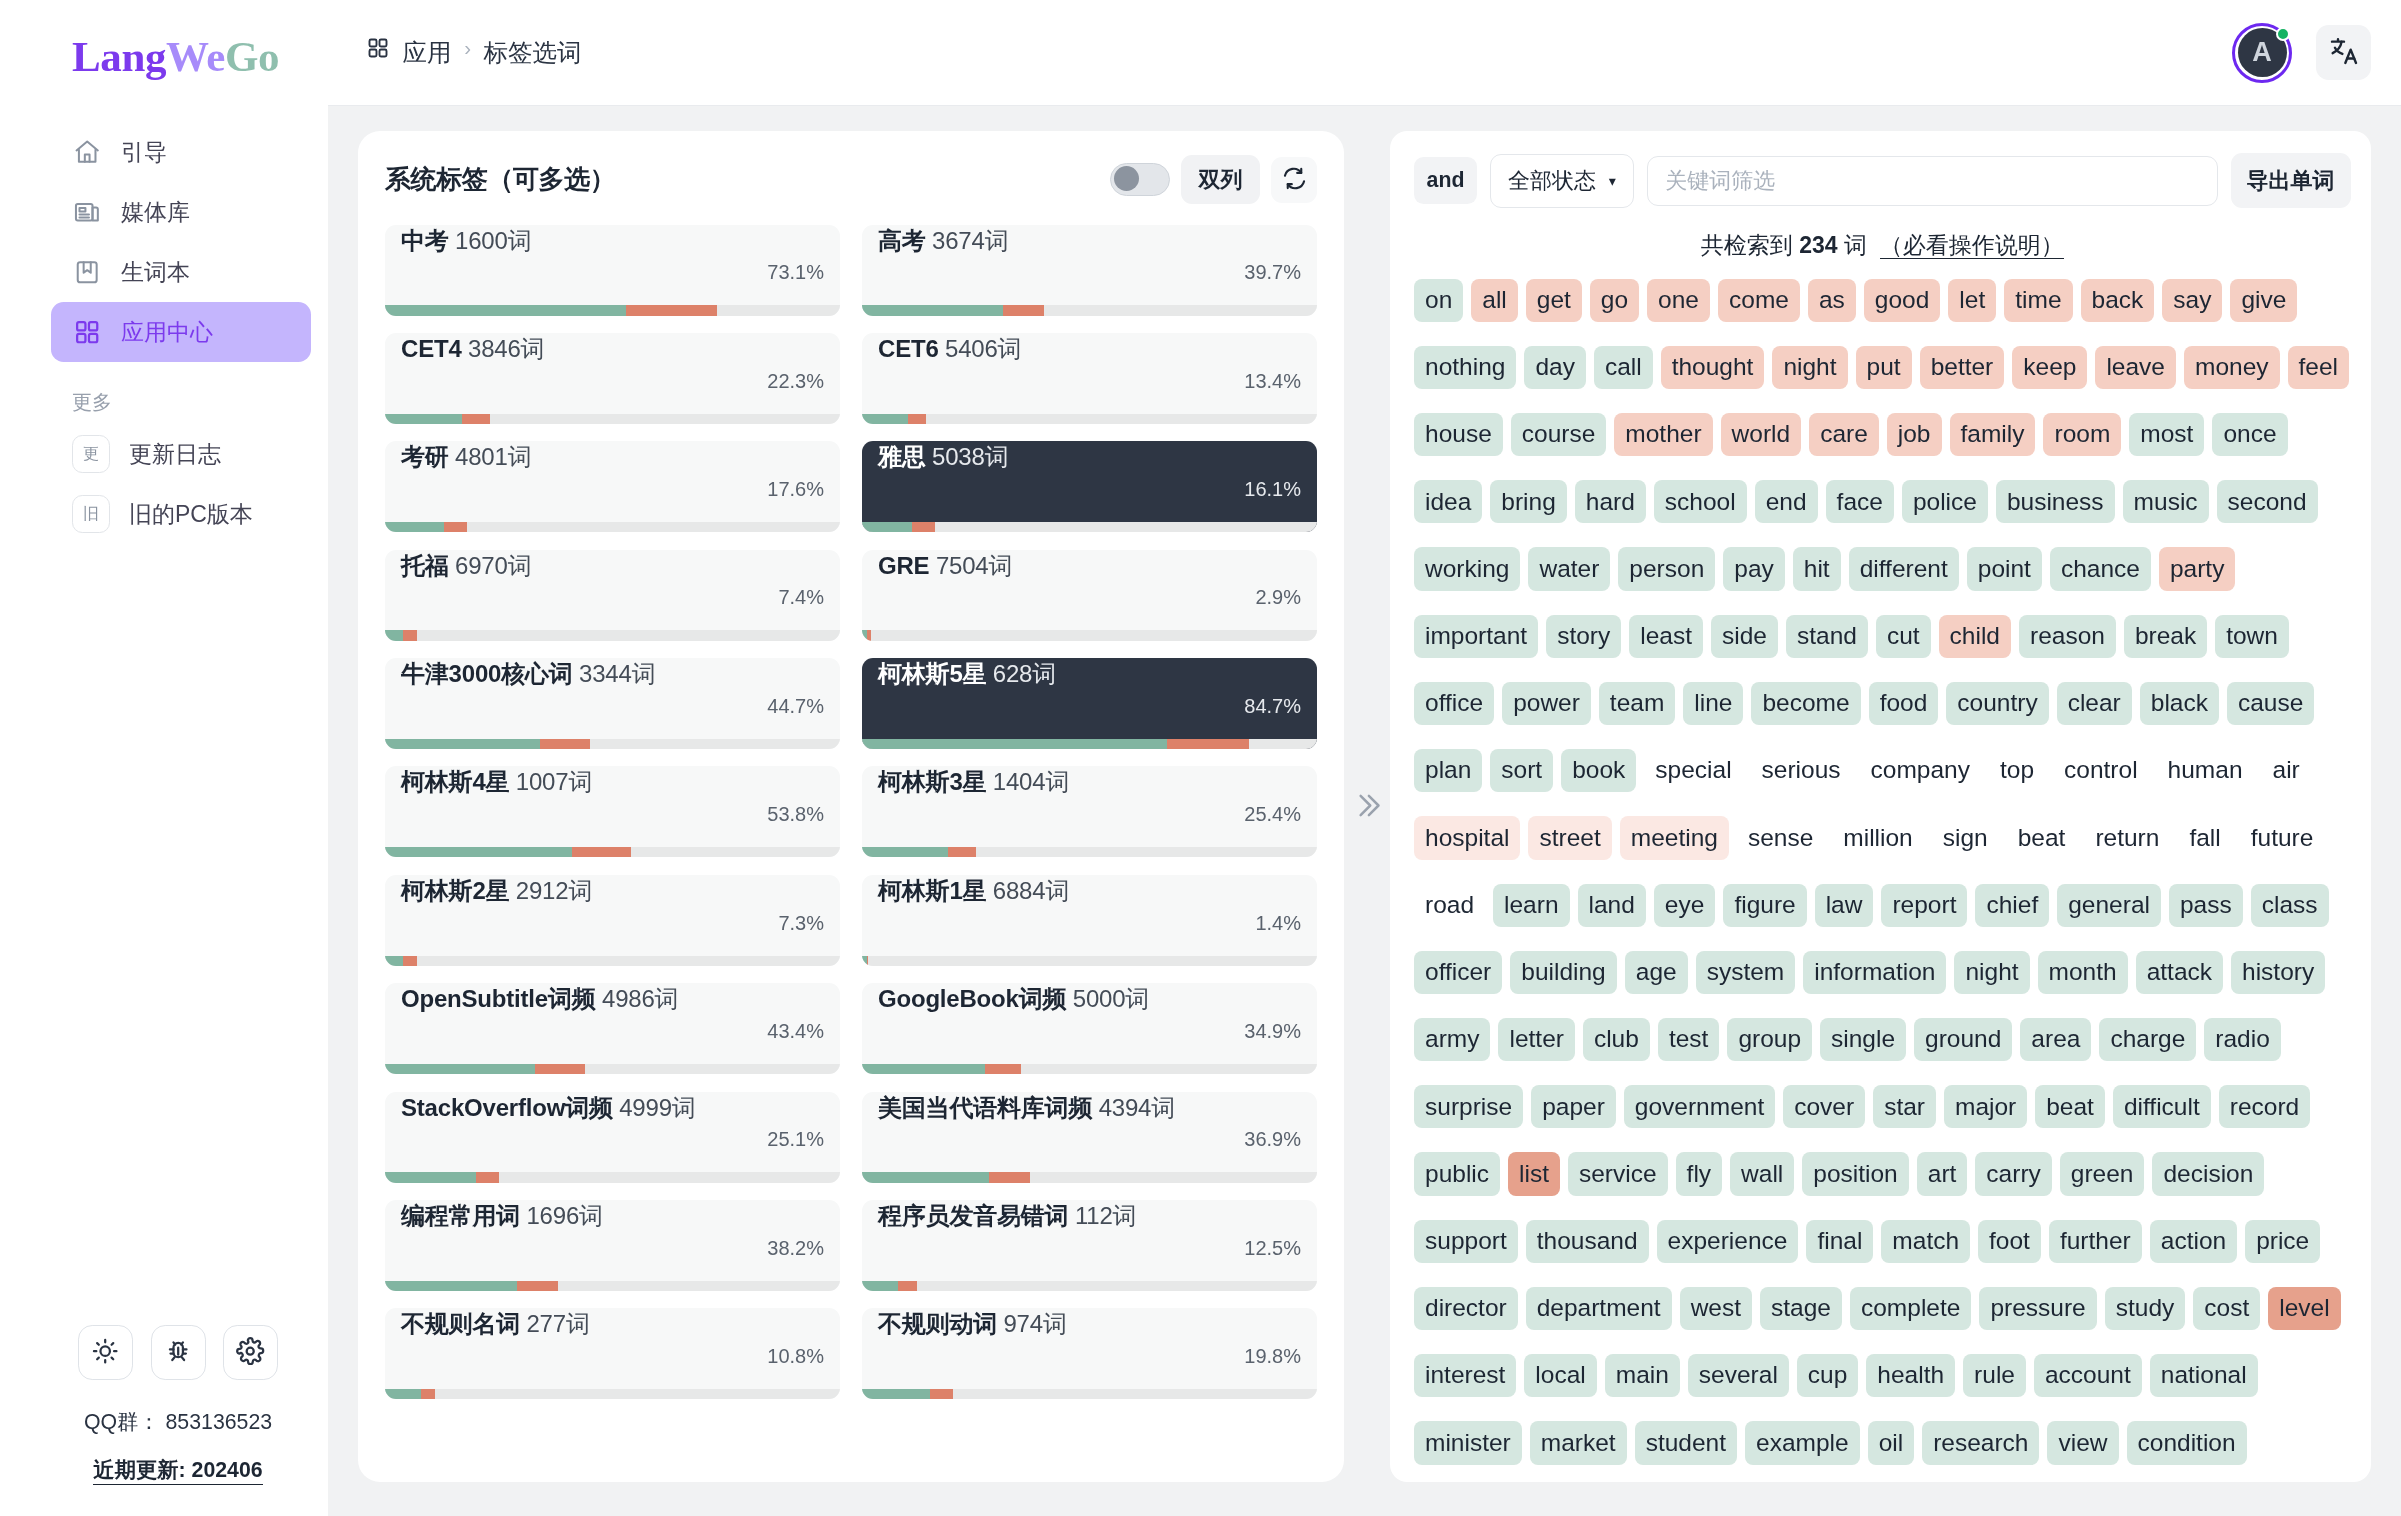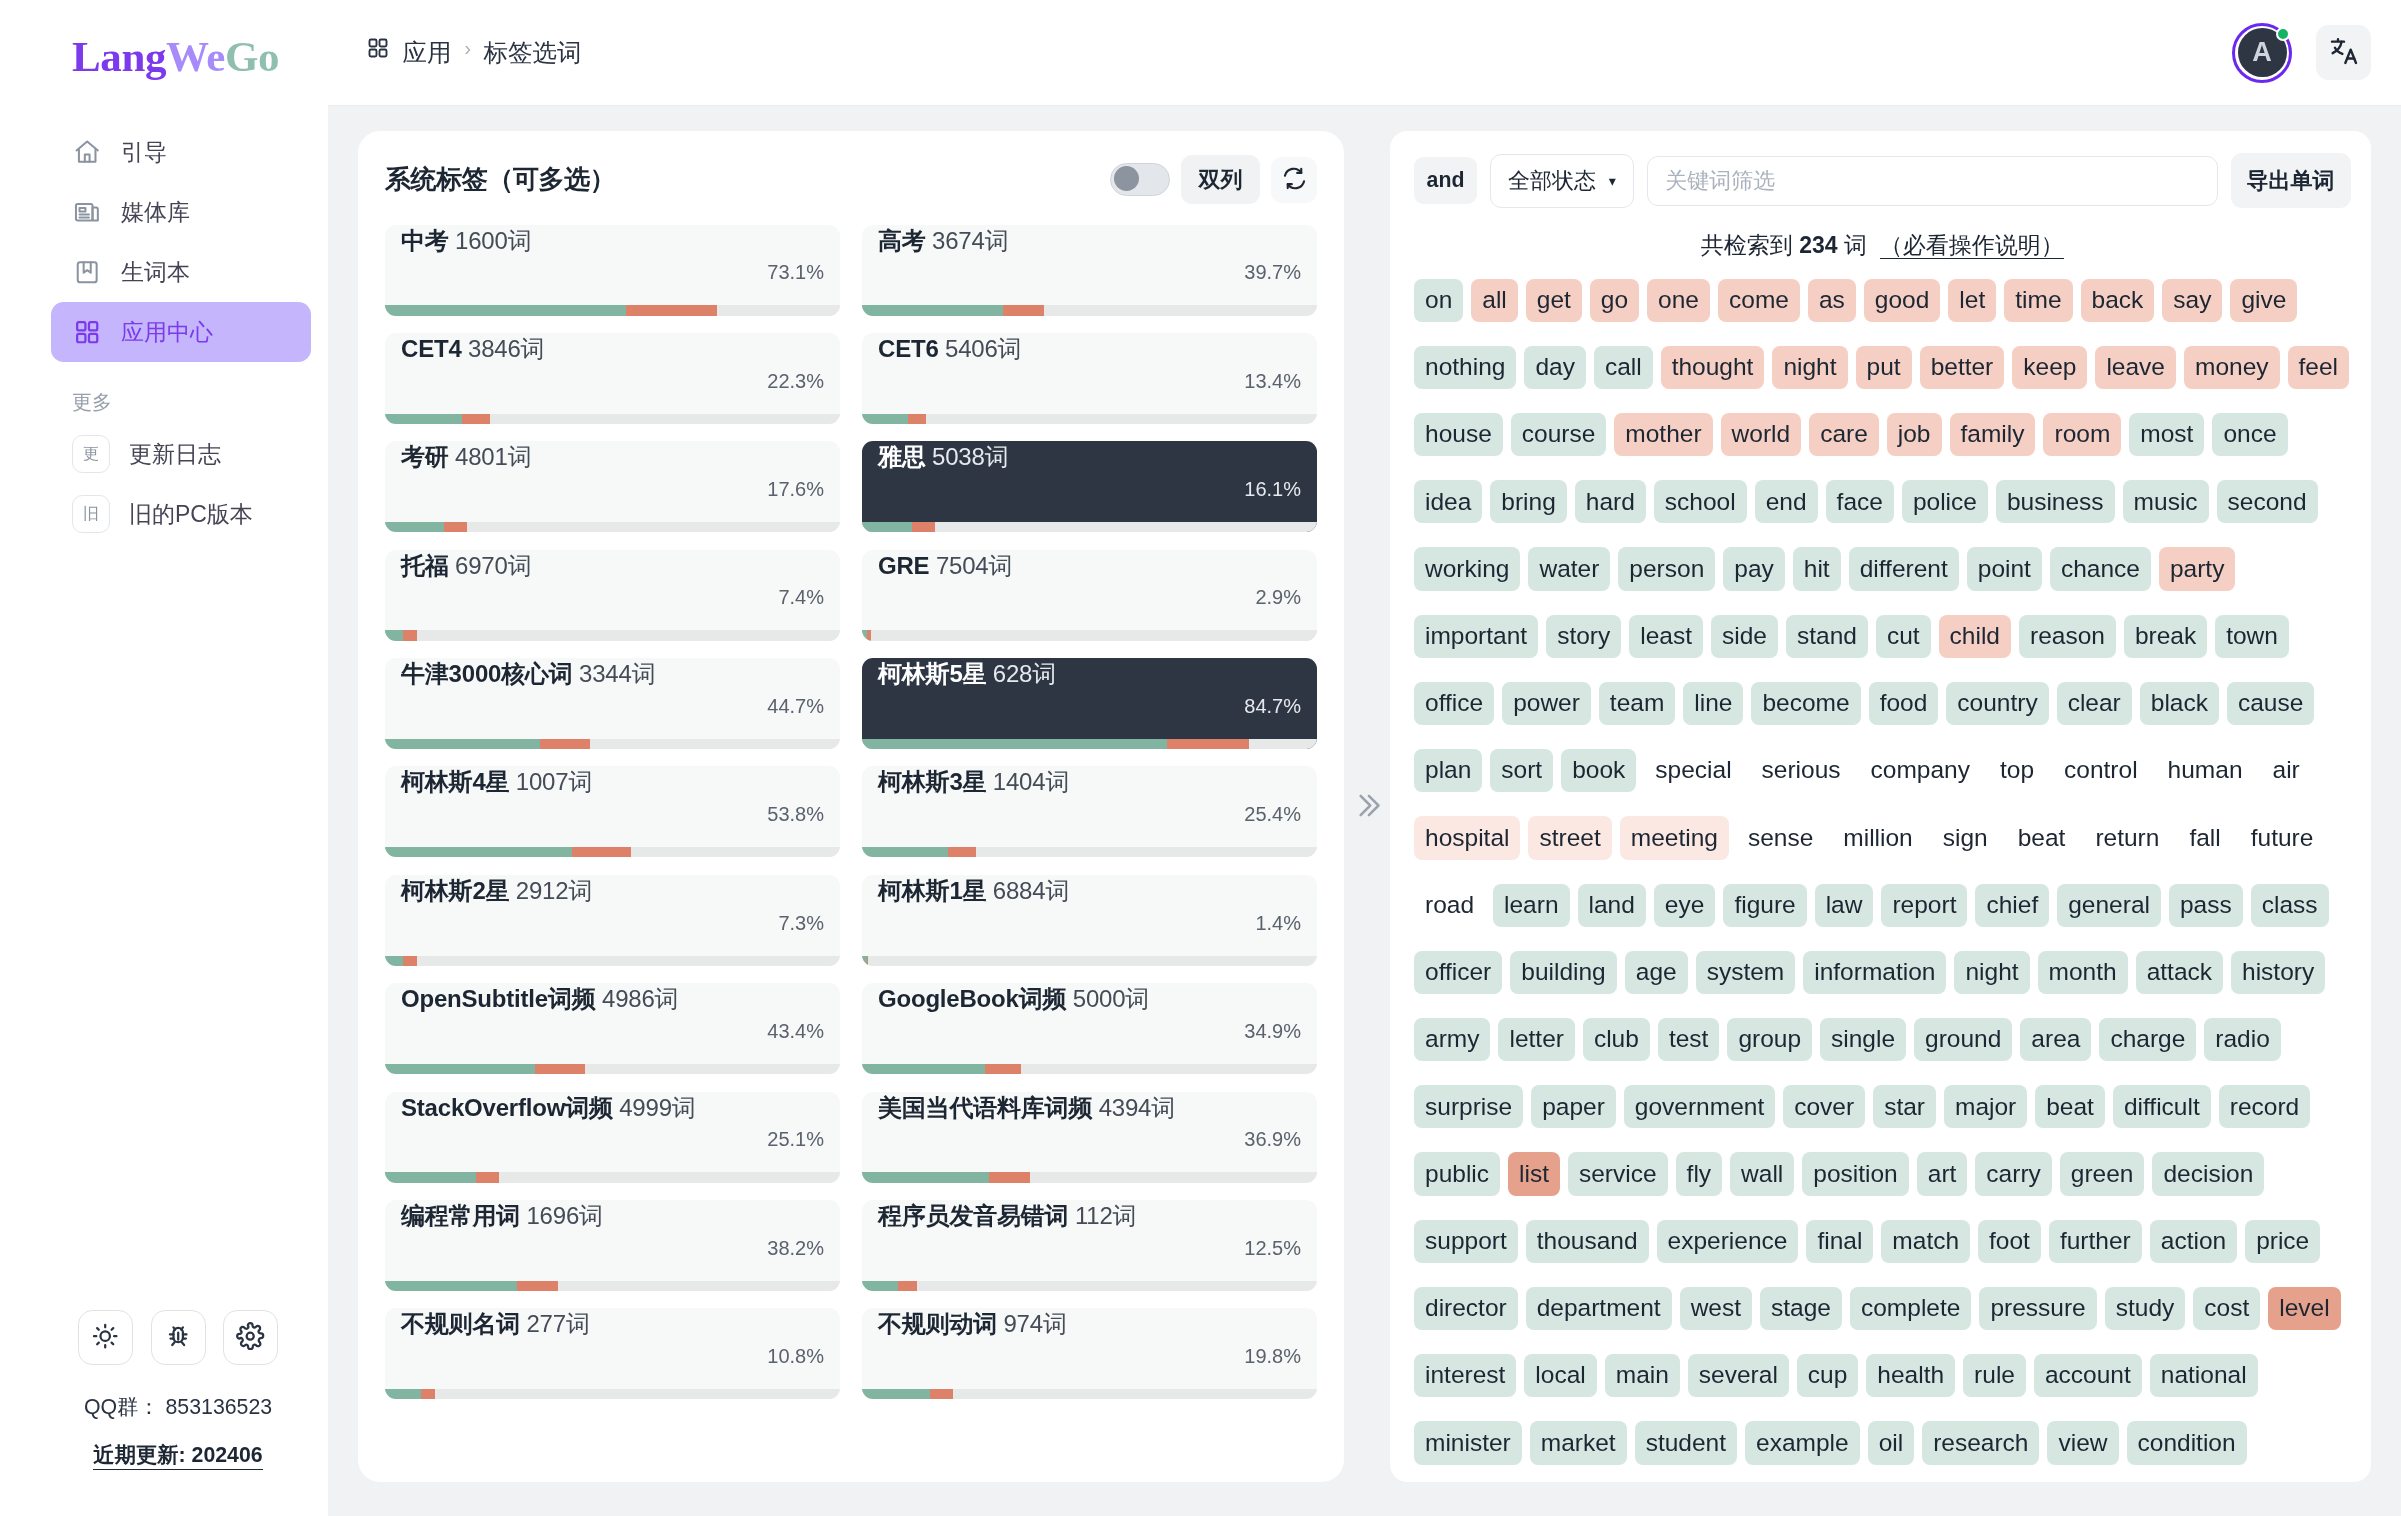--- a/index.html
+++ b/index.html
@@ -39,21 +39,21 @@
   .nav-item.active .ico { color: #7c3aed; }
 
   .more-label { color: #98a0ad; font-size: 20px; padding: 27px 0 8px 38px; }
 
   .nav-item .boxico {
     width: 38px; height: 38px; border: 1.6px solid #e2e5e9; border-radius: 10.3px;
     display: flex; align-items: center; justify-content: center;
     color: #8a93a0; font-size: 16px; flex: 0 0 38px;
   }
 
-  .side-bottom { position: absolute; bottom: 48px; left: 0; width: 356px; }
+  .side-bottom { position: absolute; bottom: 33px; left: 0; width: 356px; }
   .tool-row { display: flex; gap: 17.4px; justify-content: center; }
   .tool-btn {
     width: 55px; height: 55px; border: 1.6px solid #dfe3e8; border-radius: 14.2px;
     display: flex; align-items: center; justify-content: center;
     color: #2a3342; cursor: pointer; background: #fff;
   }
   .qq { text-align: center; color: #2a3342; font-size: 21.3px; margin-top: 27px; }
   .upd { text-align: center; font-size: 21.3px; margin-top: 19px; }
   .upd span { color: #1d2633; font-weight: 700; border-bottom: 1.6px solid #1d2633; padding-bottom: 1.6px; cursor: pointer; }
 

